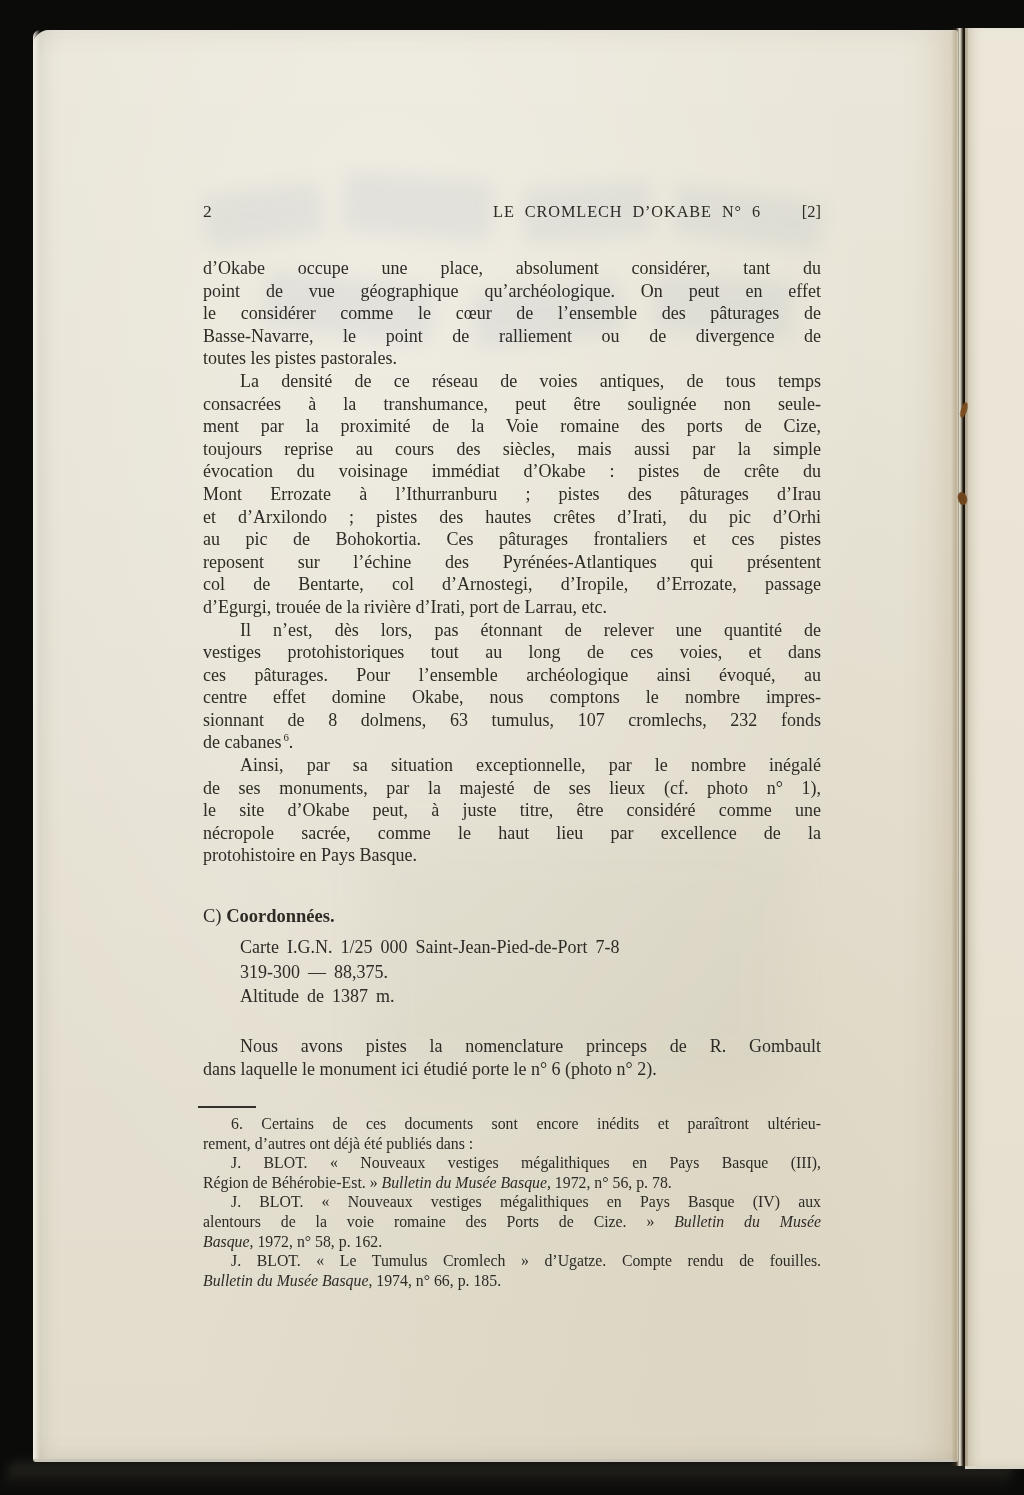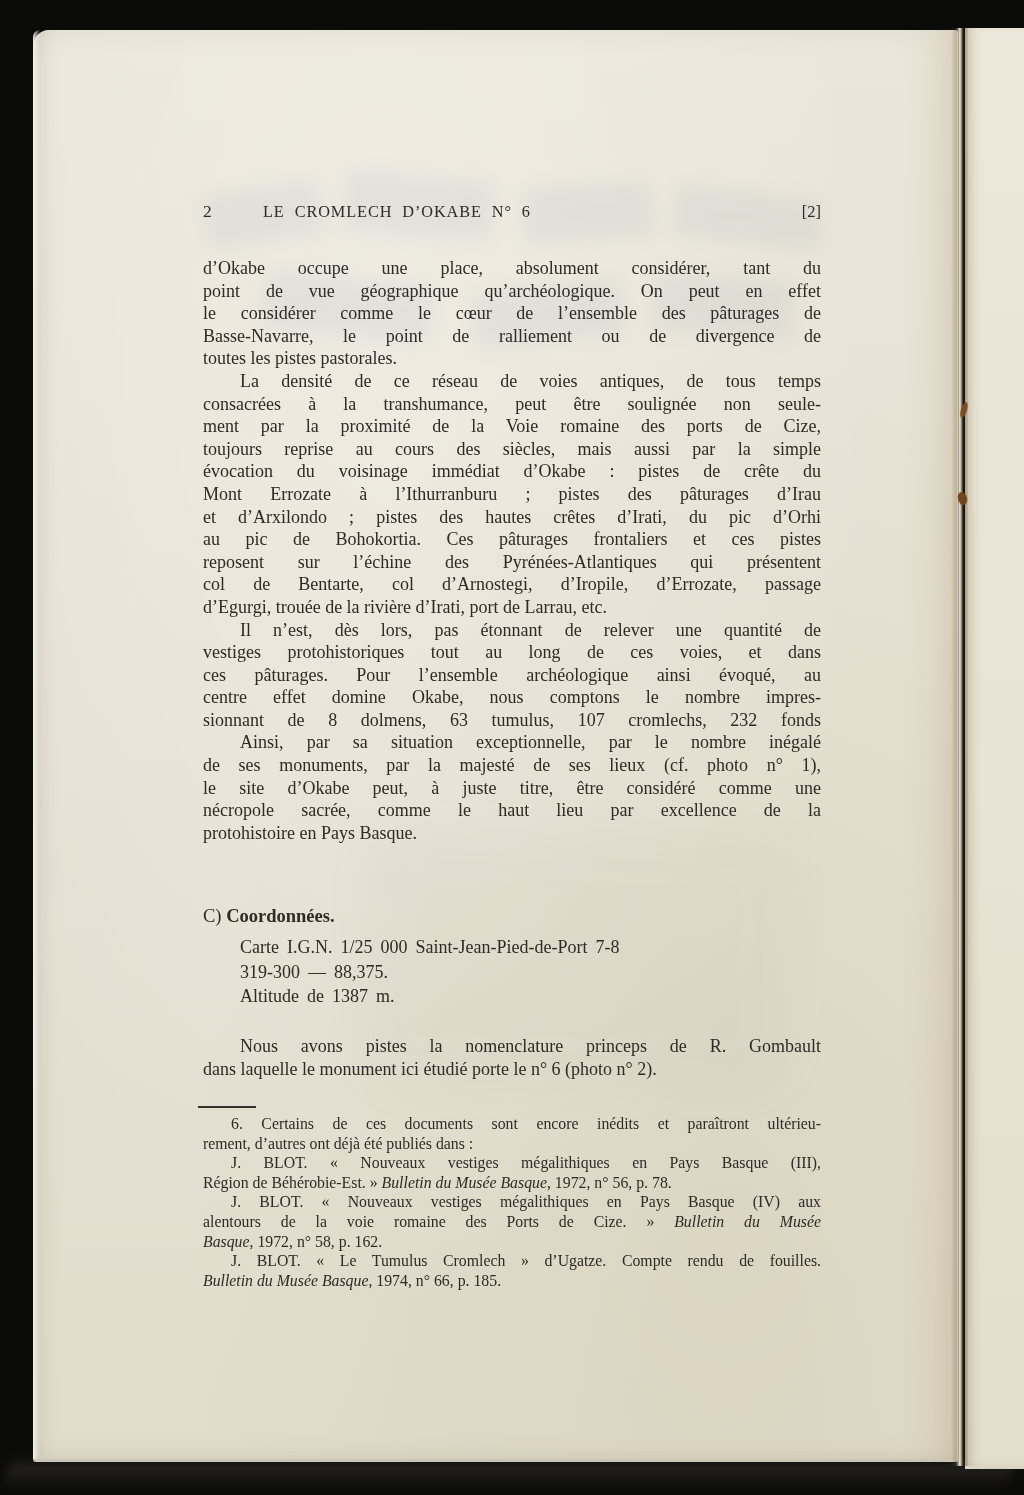--- a/index.html
+++ b/index.html
@@ -53,21 +53,21 @@
   .g7 { left: 480px; top: 118px; width: 140px; height: 60px; transform: rotate(4deg); }
   .ghost-mid { left: 330px; top: 800px; width: 430px; height: 260px; opacity: 0.05; filter: blur(22px); background: #8d9a85; border-radius: 40px; }
 
   
   .running-head {
     position: absolute; left: 170px; top: 171px; width: 618px;
     display: flex; align-items: baseline;
     color: #2e2b27;
   }
   .ph-left  { width: 60px; text-align: left;  font-size: 17.5px; }
-  .ph-center{ flex: 1; text-align: left; font-size: 16.3px; letter-spacing: 0.9px; word-spacing: 5px; }
+  .ph-center{ flex: 1; text-align: right; font-size: 16.3px; letter-spacing: 0.9px; word-spacing: 5px; }
   .ph-right { width: 60px; text-align: right; font-size: 16.5px; }
 
   .textcol { position: absolute; left: 170px; width: 618px; color: #2e2b27; }
   .flow      { top: 227px;  font-size: 18px;   line-height: 22.6px; }
   .c-head    { top: 875px;  font-size: 18.5px; line-height: 23px; }
   .coord-block{ top: 905px; font-size: 18px;   line-height: 24.6px; }
   .closing   { top: 1005px; font-size: 18px;   line-height: 22.6px; }
   .footnotes { top: 1084px; font-size: 15.8px; line-height: 19.6px; }
 
   .para { margin: 0; }
@@ -154,20 +154,21 @@
           <div class="line"><span>reposent sur l’échine des Pyrénées-Atlantiques qui présentent</span></div>
           <div class="line"><span>col de Bentarte, col d’Arnostegi, d’Iropile, d’Errozate, passage</span></div>
           <div class="line last"><span>d’Egurgi, trouée de la rivière d’Irati, port de Larrau, etc.</span></div>
         </div>
       <div class="para">
           <div class="line indent"><span>Il n’est, dès lors, pas étonnant de relever une quantité de</span></div>
           <div class="line"><span>vestiges protohistoriques tout au long de ces voies, et dans</span></div>
           <div class="line"><span>ces pâturages. Pour l’ensemble archéologique ainsi évoqué, au</span></div>
           <div class="line"><span>centre effet domine Okabe, nous comptons le nombre impres-</span></div>
           <div class="line"><span>sionnant de 8 dolmens, 63 tumulus, 107 cromlechs, 232 fonds</span></div>
+          <div class="line last"><span>de cabanes</span><sup>6</sup><span>.</span></div>
         </div>
       <div class="para">
           <div class="line indent"><span>Ainsi, par sa situation exceptionnelle, par le nombre inégalé</span></div>
           <div class="line"><span>de ses monuments, par la majesté de ses lieux (cf. photo n° 1),</span></div>
           <div class="line"><span>le site d’Okabe peut, à juste titre, être considéré comme une</span></div>
           <div class="line"><span>nécropole sacrée, comme le haut lieu par excellence de la</span></div>
           <div class="line last"><span>protohistoire en Pays Basque.</span></div>
         </div>
     </div>
 

